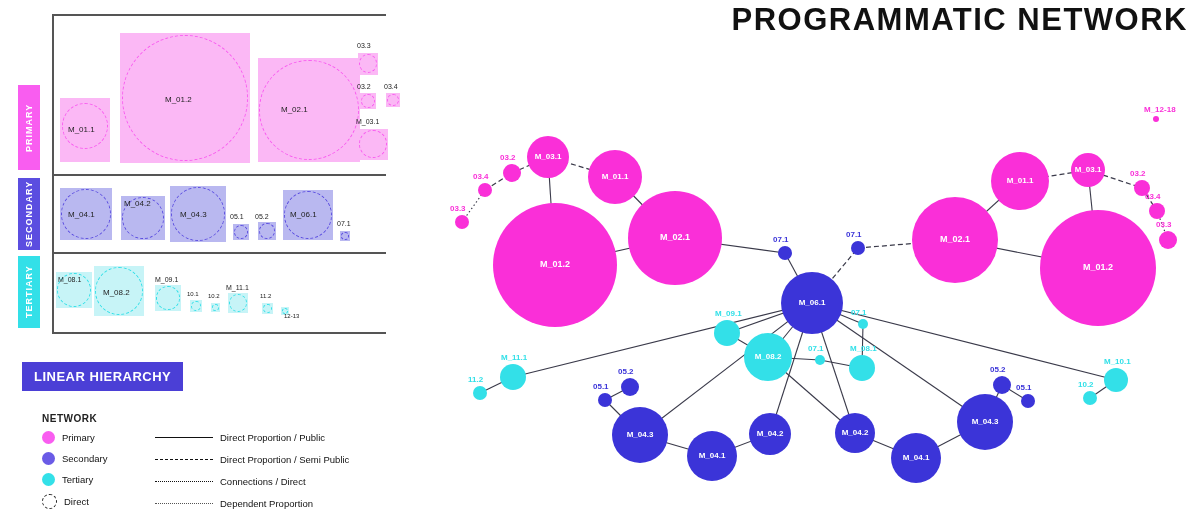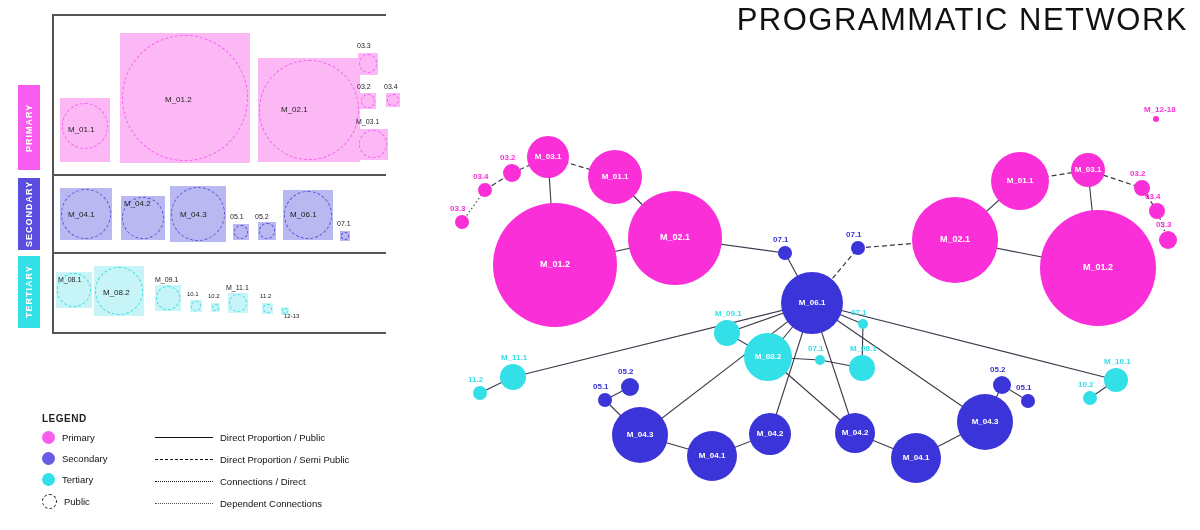--- a/index.html
+++ b/index.html
@@ -56,21 +56,21 @@
   .dot.areas{background:transparent;border:1.5px dashed #222;}
   .line-sample{width:58px;height:0;display:inline-block;}
   .ls-solid{border-top:1.5px solid #111;}
   .ls-dashed{border-top:1.5px dashed #111;}
   .ls-dotted{border-top:1.5px dotted #111;}
   .ls-fine{border-top:1px dotted #555;}
 
   
   .right-panel{position:absolute;left:400px;top:0;width:800px;height:530px;}
   .title{
-    position:absolute;right:12px;top:2px;font-size:31px;font-weight:normal;color:#111;
+    position:absolute;right:12px;top:2px;font-size:31px;font-weight:bold;color:#111;
     letter-spacing:1.5px;
   }
   .subtitle{
     position:absolute;left:280px;top:52px;font-size:12.5px;font-weight:bold;color:#4b3fd6;
     line-height:1.65;width:420px;
   }
   .networking{
     position:absolute;right:12px;bottom:12px;background:#4b3fd6;color:#fff;
     font-size:13px;font-weight:bold;padding:6px 11px;letter-spacing:.5px;
   }
@@ -188,55 +188,56 @@
     <div class="lbl sm" style="left:226px;top:284px;">M_11.1</div>
 
     <div class="sq tertiary" style="left:262px;top:303px;width:11px;height:11px;"></div>
     <div class="circ tertiary" style="left:263px;top:304px;width:9px;height:9px;"></div>
     <div class="lbl xs" style="left:260px;top:293px;">11.2</div>
 
     <div class="sq tertiary" style="left:281px;top:307px;width:8px;height:8px;"></div>
     <div class="circ tertiary" style="left:282px;top:308px;width:6px;height:6px;"></div>
     <div class="lbl xs" style="left:284px;top:313px;">12-13</div>
 
-
-    <div class="legend-title" style="left:42px;top:413px;">LEGEND</div>
+    <div class="lin-hier" style="left:22px;top:362px;">LINEAR HIERARCHY</div>
+
+    <div class="legend-title" style="left:42px;top:413px;">NETWORK</div>
 
     <div class="legend-row" style="left:42px;top:431px;">
       <span class="dot primary"></span>
       <span>Primary</span>
     </div>
     <div class="legend-row" style="left:42px;top:452px;">
       <span class="dot secondary"></span>
       <span>Secondary</span>
     </div>
     <div class="legend-row" style="left:42px;top:473px;">
       <span class="dot tertiary"></span>
       <span>Tertiary</span>
     </div>
     <div class="legend-row" style="left:42px;top:494px;">
       <span class="dot areas"></span>
-      <span>Public</span>
+      <span>Direct</span>
     </div>
 
     <div class="legend-row" style="left:155px;top:432px;">
       <span class="line-sample ls-solid"></span>
       <span>Direct Proportion / Public</span>
     </div>
     <div class="legend-row" style="left:155px;top:454px;">
       <span class="line-sample ls-dashed"></span>
       <span>Direct Proportion / Semi Public</span>
     </div>
     <div class="legend-row" style="left:155px;top:476px;">
       <span class="line-sample ls-dotted"></span>
       <span>Connections / Direct</span>
     </div>
     <div class="legend-row" style="left:155px;top:498px;">
       <span class="line-sample ls-fine"></span>
-      <span>Dependent Connections</span>
+      <span>Dependent Proportion</span>
     </div>
   </div>
 
   <div class="right-panel">
     <div class="title">PROGRAMMATIC NETWORK</div>
 
     <svg class="edges" id="edge-layer">
         <line x1="62" y1="222" x2="85" y2="190" stroke="#3a3a4a" stroke-width="1.2" stroke-dasharray="1.5,2.5"></line>
         <line x1="85" y1="190" x2="112" y2="173" stroke="#3a3a4a" stroke-width="1.2" stroke-dasharray="5,3"></line>
         <line x1="112" y1="173" x2="148" y2="157" stroke="#3a3a4a" stroke-width="1.2" stroke-dasharray="5,3"></line>

